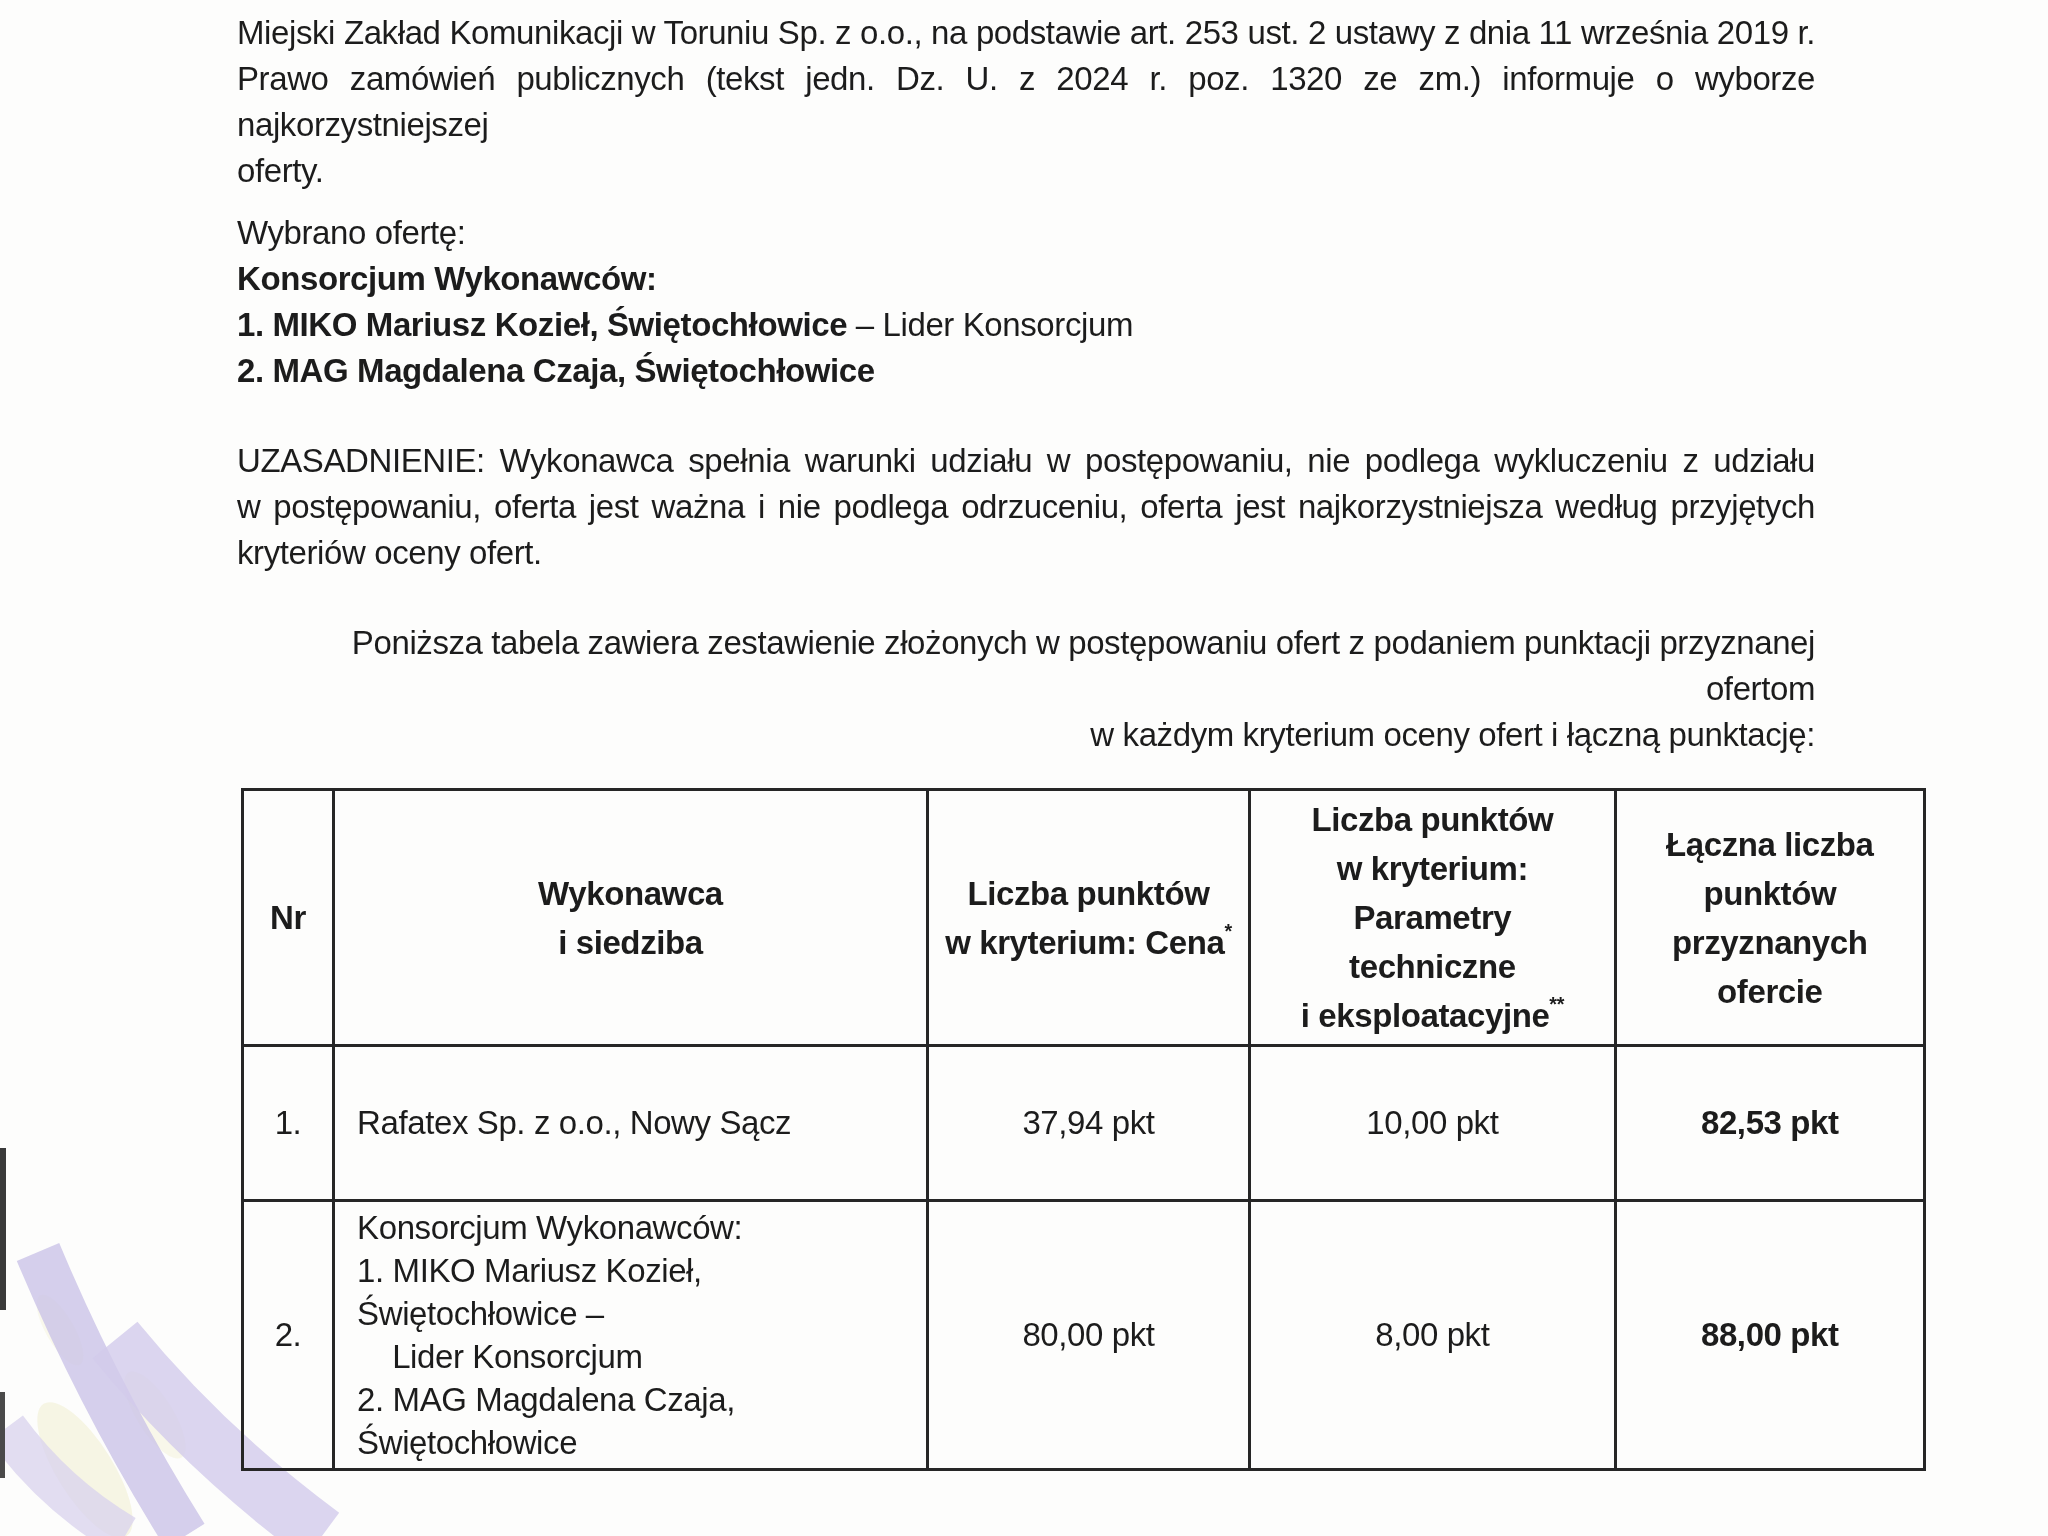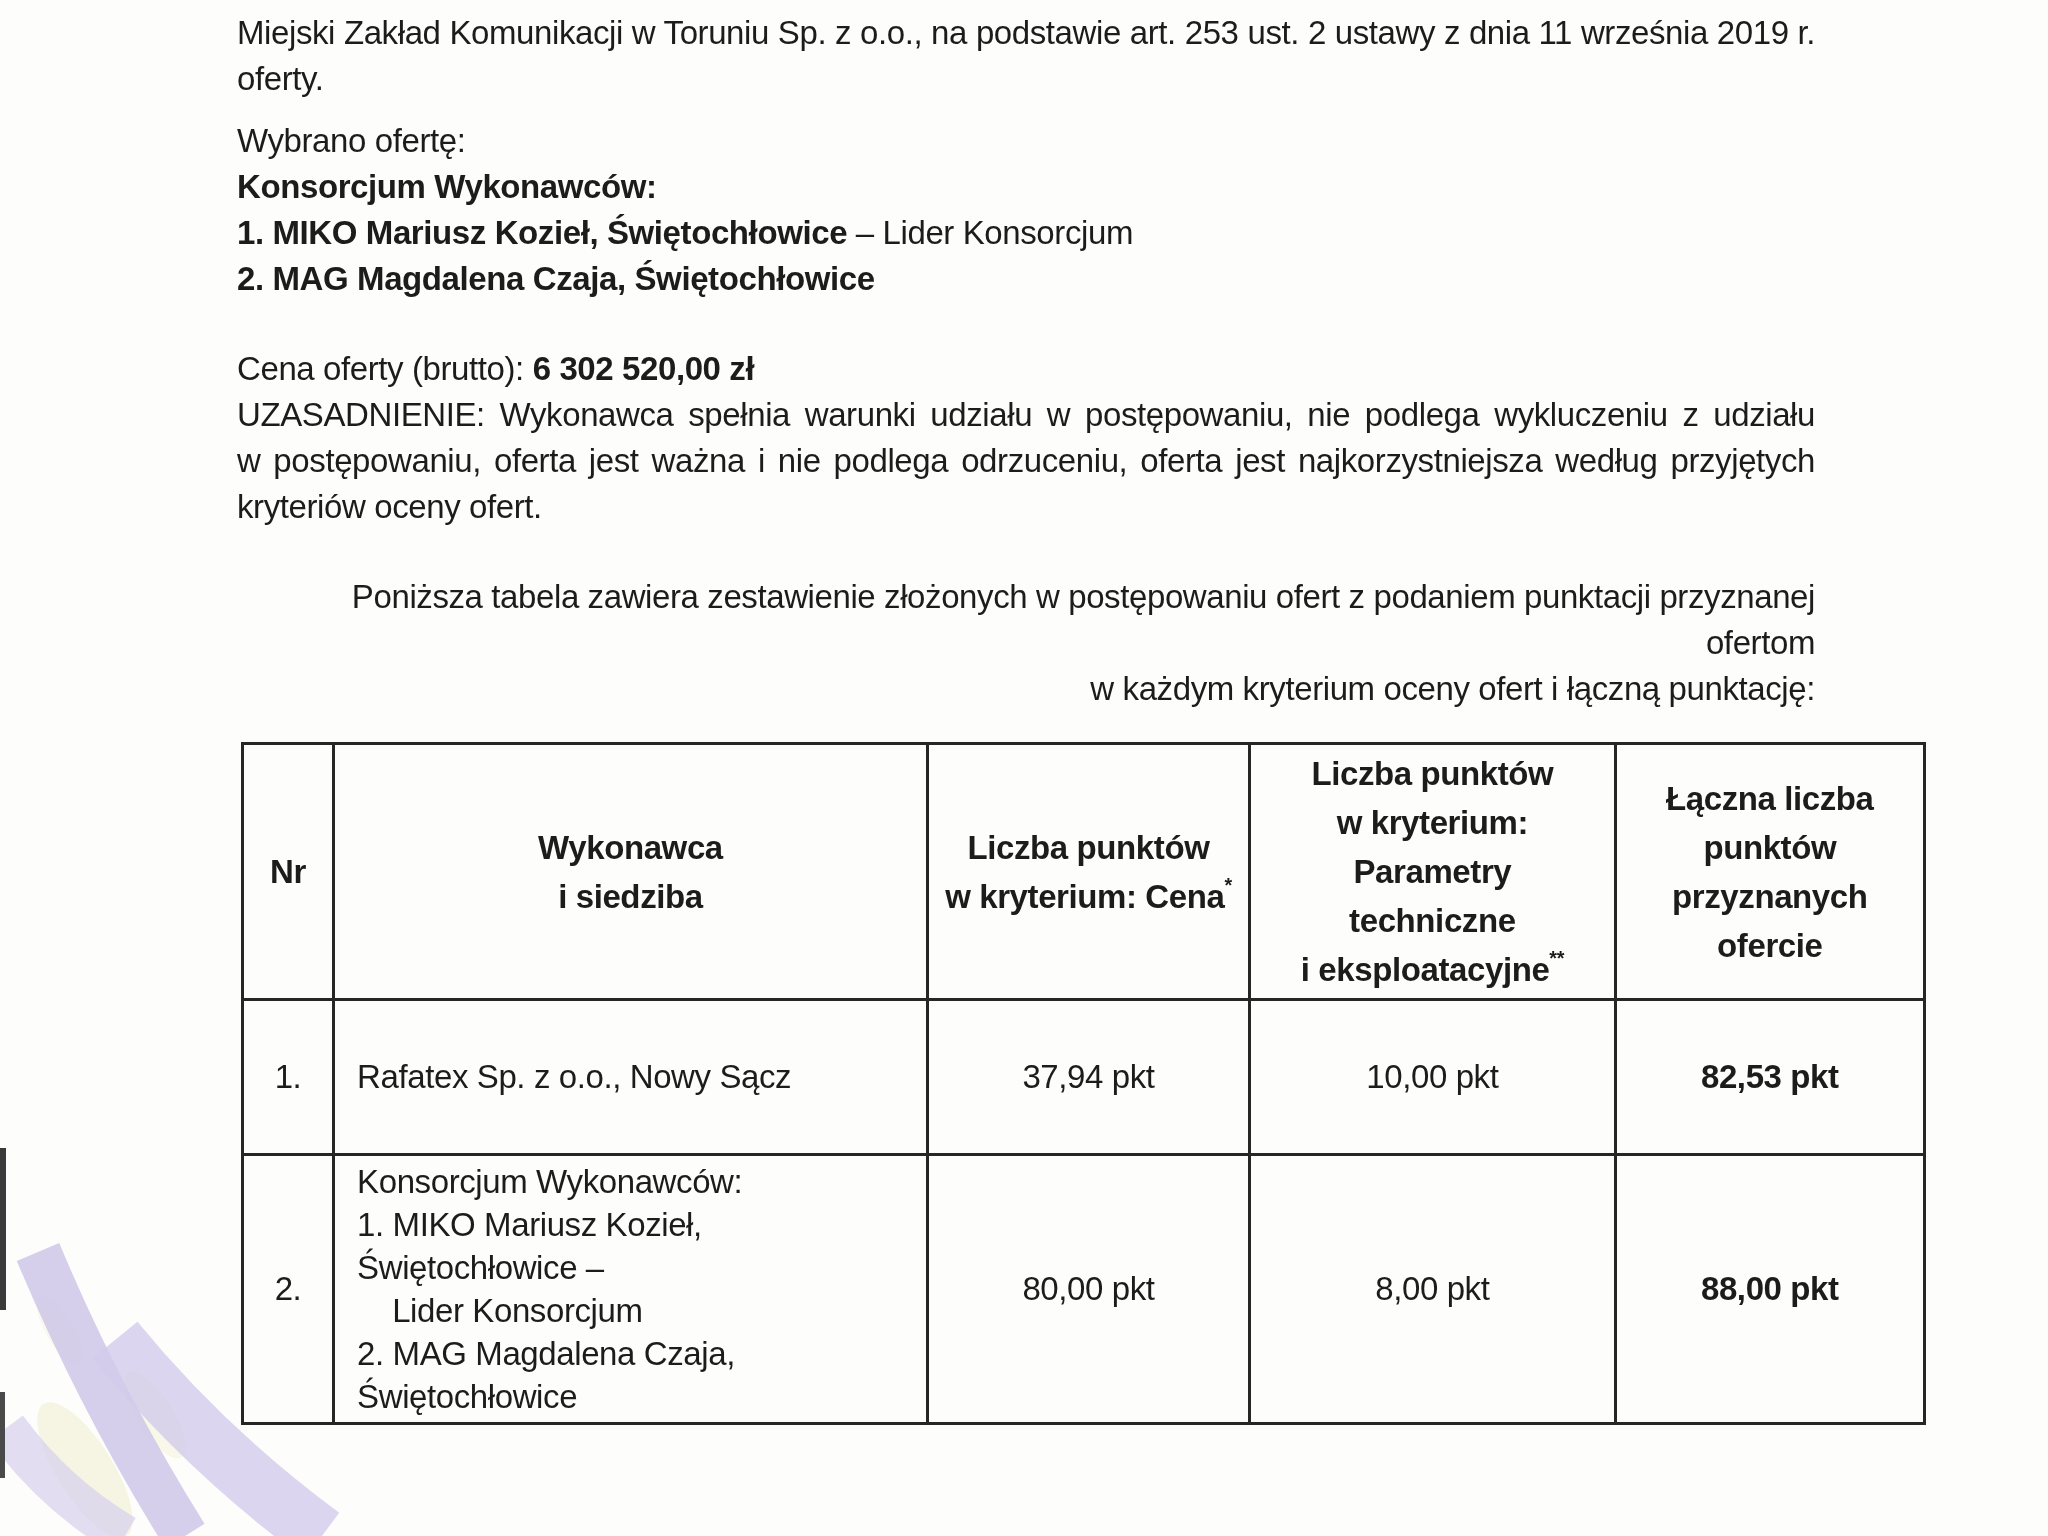--- a/index.html
+++ b/index.html
@@ -64,32 +64,32 @@
     <path d="M6,1428 Q55,1495 125,1536" stroke="#d8d2ee" stroke-width="42" fill="none" opacity="0.75"></path>
   </svg>
 
   <div class="edge-mark seg1"></div>
   <div class="edge-mark seg2"></div>
 
   <div class="content">
 
     <p style="margin:0;">
       <span class="jline">Miejski Zakład Komunikacji w Toruniu Sp. z o.o., na podstawie art. 253 ust. 2 ustawy z dnia 11 września 2019 r.</span>
+      <span class="jline">Prawo zamówień publicznych (tekst jedn. Dz. U. z 2024 r. poz. 1320 ze zm.) informuje o wyborze najkorzystniejszej</span>
       <span class="jline last">oferty.</span>
     </p>
 
     <div class="sel-block">
       <div>Wybrano ofertę:</div>
       <div class="b">Konsorcjum Wykonawców:</div>
       <div><span class="b">1. MIKO Mariusz Kozieł, Świętochłowice</span><span> – Lider Konsorcjum</span></div>
       <div class="b">2. MAG Magdalena Czaja, Świętochłowice</div>
     </div>
 
     <div class="offer-block">
-      <div><span>Cena oferty (brutto): </span><span class="b">6 302 520,00 zł</span></div>
     </div>
 
     <p class="just-block" style="margin:0;">
       <span class="jline">UZASADNIENIE: Wykonawca spełnia warunki udziału w postępowaniu, nie podlega wykluczeniu z udziału</span>
       <span class="jline">w postępowaniu, oferta jest ważna i nie podlega odrzuceniu, oferta jest najkorzystniejsza według przyjętych</span>
       <span class="jline last">kryteriów oceny ofert.</span>
     </p>
 
     <p class="table-intro" style="margin-bottom:5px;text-align:right;">Poniższa tabela zawiera zestawienie złożonych w postępowaniu ofert z podaniem punktacji przyznanej ofertom
 w każdym kryterium oceny ofert i łączną punktację:</p>

